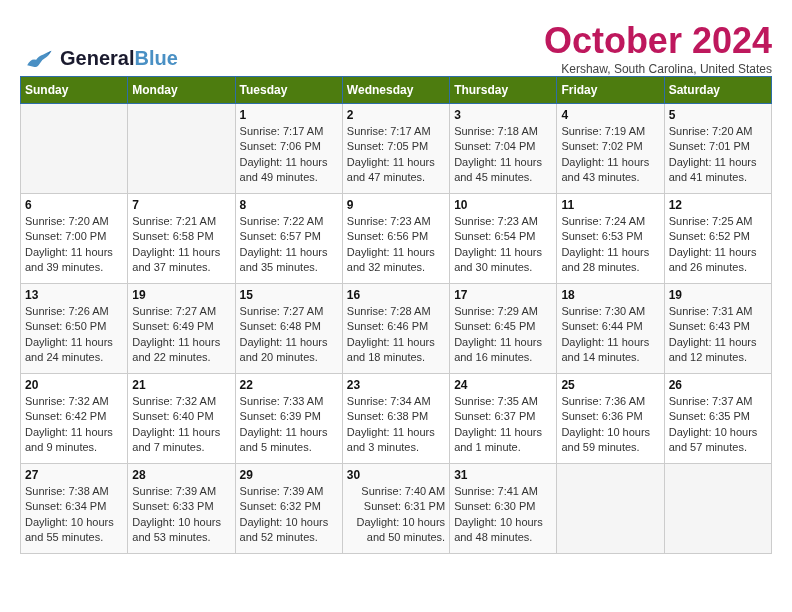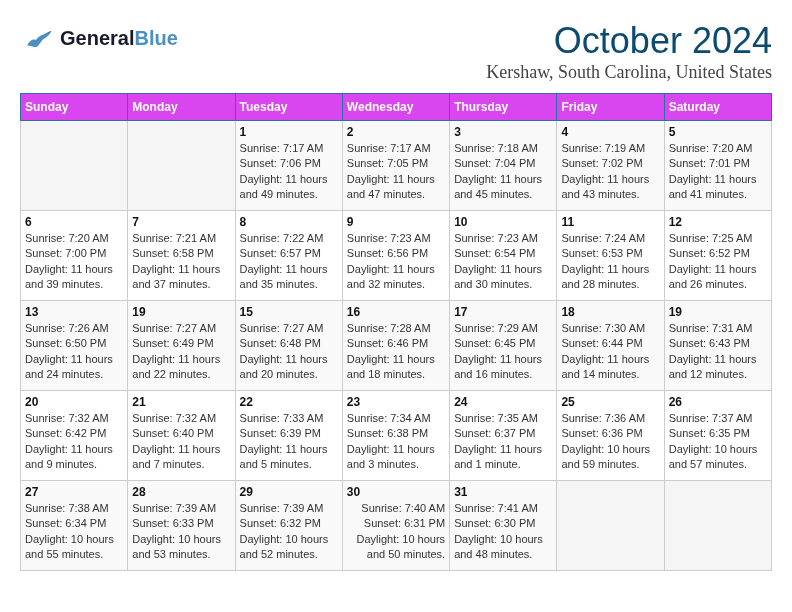--- a/index.html
+++ b/index.html
@@ -6,43 +6,41 @@
     body {
       font-family: Arial, sans-serif;
       background: #fff;
       width: 792px;
       min-height: 612px;
       padding: 20px;
     }
     .header {
       display: flex;
       justify-content: space-between;
-      align-items: flex-start;
-      margin-bottom: 10px;
+      align-items: flex-end;
     }
     .title-block {
       text-align: right;
     }
     .month-title {
       font-size: 36px;
-      font-weight: normal;
-      color: #0c4a6e;
+      font-weight: bold;
+      color: #be185d;
     }
     .location {
-      font-size: 18px;
+      font-size: 12px;
       color: #444;
-      font-family: Liberation Serif, serif;
     }
     .calendar {
       width: 100%;
       border-collapse: collapse;
       font-size: 11px;
     }
     .calendar thead th {
-      background-color: #d946ef;
+      background-color: #4d7c0f;
       color: white;
       padding: 6px 4px;
       text-align: left;
       font-size: 12px;
       font-weight: bold;
       border: 1px solid #2d6da8;
     }
     .calendar tbody td {
       border: 1px solid #ccc;
       vertical-align: top;

